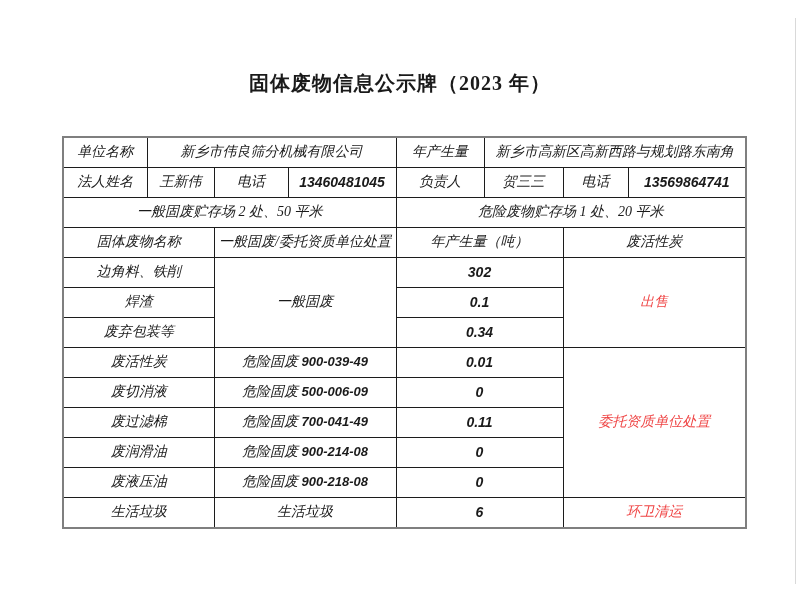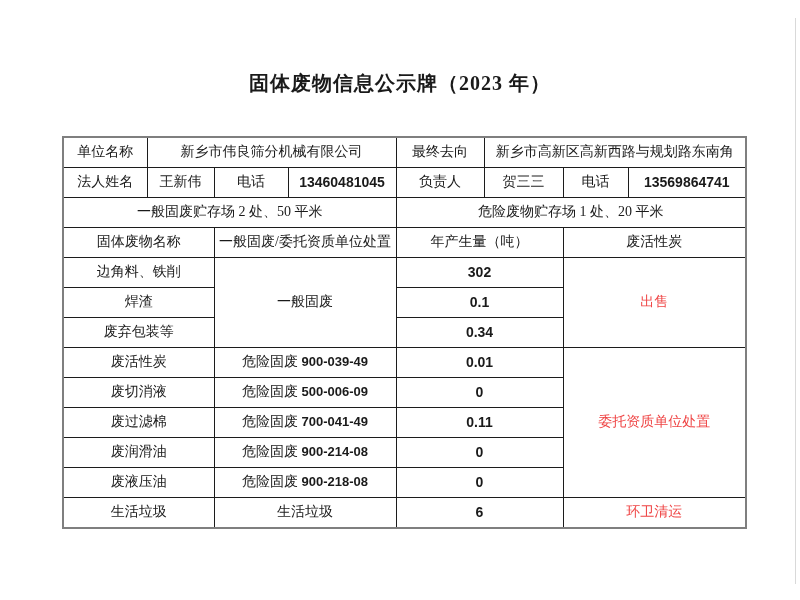--- a/index.html
+++ b/index.html
@@ -40,20 +40,21 @@
   table.info-table td {
     border: 1px solid #1c1c1c;
     height: 29px;
     padding: 0 2px;
     text-align: center;
     vertical-align: middle;
     font-size: 14px;
     line-height: 1.15;
     overflow: hidden;
     white-space: nowrap;
+    font-style: italic;
   }
   .num {
     font-family: "Liberation Sans", "DejaVu Sans", sans-serif;
     font-weight: bold;
     font-size: 13px;
   }
   .dest {
     color: #ef4444;
   }
   .edge-line {
@@ -80,21 +81,21 @@
         <col style="width:108px">
       <col style="width:88px">
         <col style="width:79px">
         <col style="width:65px">
         <col style="width:118px">
     </colgroup>
     <tbody>
       <tr>
         <td>单位名称</td>
         <td colspan="3">新乡市伟良筛分机械有限公司</td>
-        <td>最终去向</td>
+        <td>年产生量</td>
         <td colspan="3">新乡市高新区高新西路与规划路东南角</td>
       </tr>
       <tr>
         <td>法人姓名</td>
         <td>王新伟</td>
         <td>电话</td>
         <td class="num">13460481045</td>
         <td>负责人</td>
         <td>贺三三</td>
         <td>电话</td>

